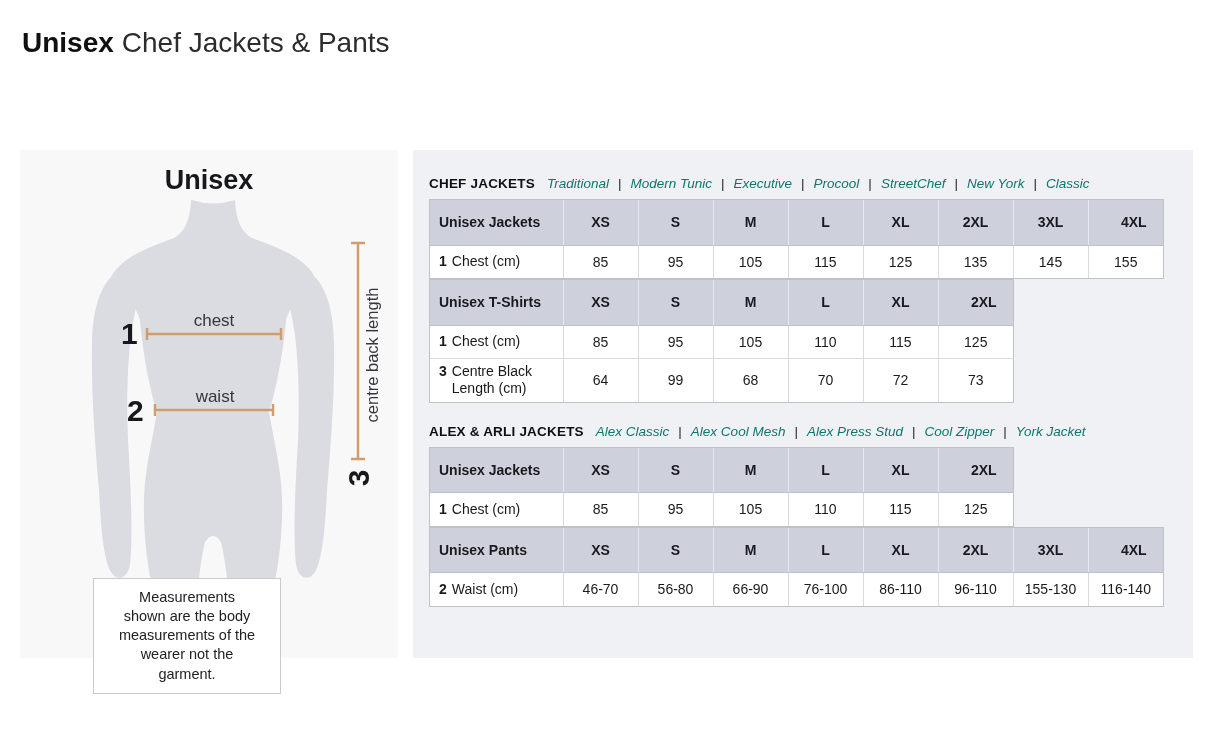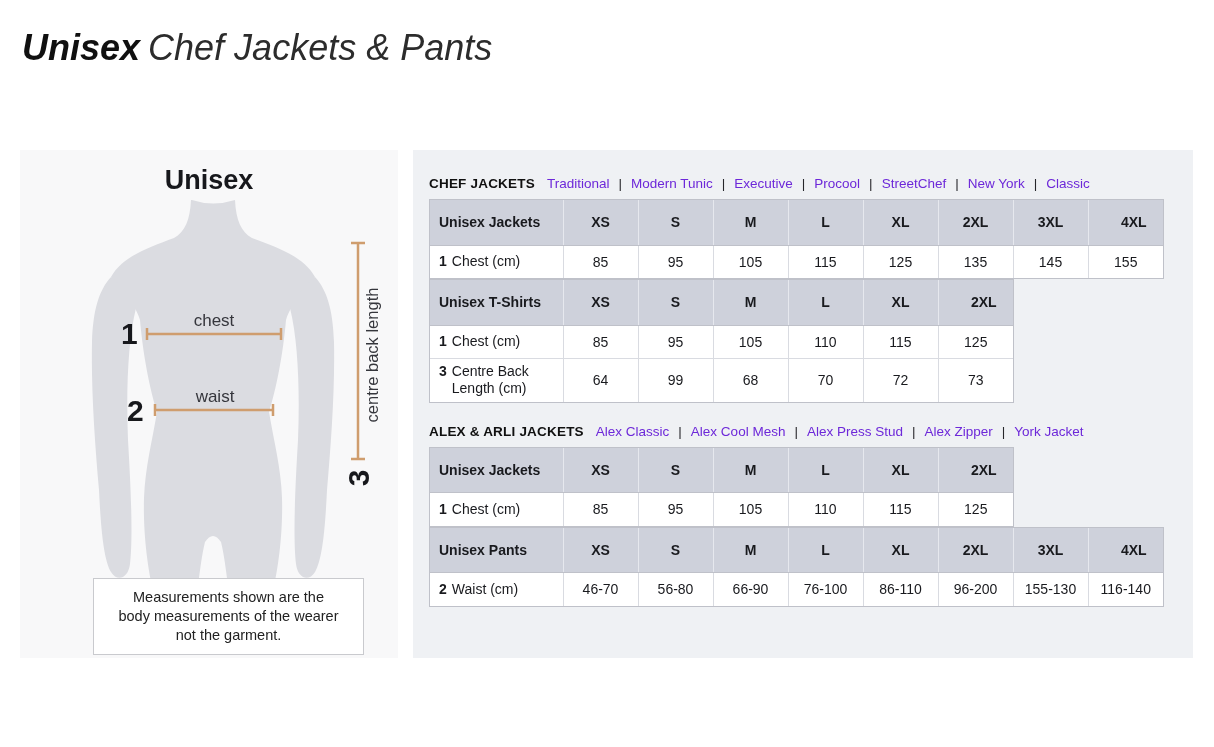--- a/index.html
+++ b/index.html
@@ -11,44 +11,44 @@
     --panel-right:#eff1f4;
   }
   *{box-sizing:border-box;}
   html,body{margin:0;padding:0;}
   body{
     width:1214px;height:747px;background:#ffffff;
     font-family:"Liberation Sans",sans-serif;color:#1d1d1d;
     position:relative;overflow:hidden;
   }
   
-  .page-title{position:absolute;left:22px;top:26px;font-size:36px;line-height:1.2;white-space:nowrap;font-style:italic;}
+  .page-title{position:absolute;left:22px;top:26px;font-size:28px;line-height:1.2;white-space:nowrap;}
   .page-title .tb{font-weight:700;color:#101010;}
   .page-title .tl{font-weight:300;color:#2c2c2c;margin-left:8px;}
   
   .left-panel{position:absolute;left:20px;top:150px;width:378px;height:508px;background:var(--panel-left);}
   .diagram-title{position:relative;z-index:2;text-align:center;margin-top:15px;font-size:27px;font-weight:700;color:#17181c;}
   .mannequin-svg{position:absolute;left:0;top:0;width:378px;height:508px;z-index:1;}
   .mannequin-svg text{font-family:"Liberation Sans",sans-serif;}
   .m-num{font-size:30px;font-weight:700;fill:#17181c;}
   .m-lab{font-size:17px;fill:#35363c;}
   .m-lab-v{font-size:16.5px;fill:#35363c;}
   .accent-line{stroke:var(--accent);stroke-width:2.5;fill:none;}
   .note-box{
-    position:absolute;z-index:3;left:73px;top:428px;width:271px;
+    position:absolute;z-index:3;left:73px;top:428px;width:188px;
     background:#ffffff;border:1px solid #c9cace;padding:9px 24px;
     text-align:center;font-size:14.5px;line-height:1.32;color:#222222;
   }
   
   .right-panel{position:absolute;left:413px;top:150px;width:780px;height:508px;background:var(--panel-right);padding:12px 0 0 16px;}
   .sec-heading{font-size:13.5px;color:#101010;margin:21px 0 8px 0;white-space:nowrap;}
   .section:first-child .sec-heading{margin-top:14px;}
   .sec-title{font-weight:700;letter-spacing:.2px;margin-right:12px;}
   .sec-cats .sep{margin:0 9px;color:#26262a;}
-  .sec-cats .cat{color:#6d28d9;}
+  .sec-cats .cat{color:#0f766e;font-style:italic;}
   .tblwrap{display:inline-block;border:1px solid #bfc1c9;background:#ffffff;vertical-align:top;}
   table{border-collapse:collapse;table-layout:fixed;}
   th,td{font-size:14px;text-align:center;padding:0;color:#191a1e;}
   th{height:45px;background:var(--header-bg);font-weight:700;border-right:1px solid #e6e8ee;border-bottom:1px solid #bfc1c9;}
   th:last-child{border-right:none;padding-left:16px;}
   td{height:33px;background:#ffffff;border-right:1px solid #d9dbe1;border-bottom:1px solid #d9dbe1;text-align:center;}
   td:last-child{border-right:none;}
   tr:last-child td{border-bottom:none;}
   th.lbl{width:133px;text-align:left;padding-left:9px;}
   td.lbl{width:133px;text-align:left;padding:4px 4px 4px 9px;}
@@ -194,37 +194,37 @@
               <td>95</td>
               <td>105</td>
               <td>110</td>
               <td>115</td>
               <td>125</td>
             </tr>
             <tr>
               <td class="lbl">
                 <div class="lblflex">
                   <b>3</b>
-                  <span>Centre Back Length (cm)</span>
+                  <span>Centre Black Length (cm)</span>
                 </div>
               </td>
               <td>64</td>
               <td>99</td>
               <td>68</td>
               <td>70</td>
               <td>72</td>
               <td>73</td>
             </tr>
           </tbody>
         </table></div>
   </div>
 
   <div class="section">
     <div class="sec-heading">
-      <span class="sec-title">ALEX &amp; ARLI JACKETS</span><span class="sec-cats"><span class="cat">Alex Classic</span><span class="sep">|</span><span class="cat">Alex Cool Mesh</span><span class="sep">|</span><span class="cat">Alex Press Stud</span><span class="sep">|</span><span class="cat">Alex Zipper</span><span class="sep">|</span><span class="cat">York Jacket</span></span>
+      <span class="sec-title">ALEX &amp; ARLI JACKETS</span><span class="sec-cats"><span class="cat">Alex Classic</span><span class="sep">|</span><span class="cat">Alex Cool Mesh</span><span class="sep">|</span><span class="cat">Alex Press Stud</span><span class="sep">|</span><span class="cat">Cool Zipper</span><span class="sep">|</span><span class="cat">York Jacket</span></span>
     </div>
     <div class="tblwrap"><table>
           <thead>
             <tr>
               <th class="lbl">Unisex Jackets</th>
               <th style="width: 75px;">XS</th>
               <th style="width: 75px;">S</th>
               <th style="width: 75px;">M</th>
               <th style="width: 75px;">L</th>
               <th style="width: 75px;">XL</th>
@@ -271,20 +271,20 @@
                 <div class="lblflex">
                   <b>2</b>
                   <span>Waist (cm)</span>
                 </div>
               </td>
               <td>46-70</td>
               <td>56-80</td>
               <td>66-90</td>
               <td>76-100</td>
               <td>86-110</td>
-              <td>96-200</td>
+              <td>96-110</td>
               <td>155-130</td>
               <td>116-140</td>
             </tr>
           </tbody>
         </table></div>
   </div>
 </div>
 
 </body></html>

